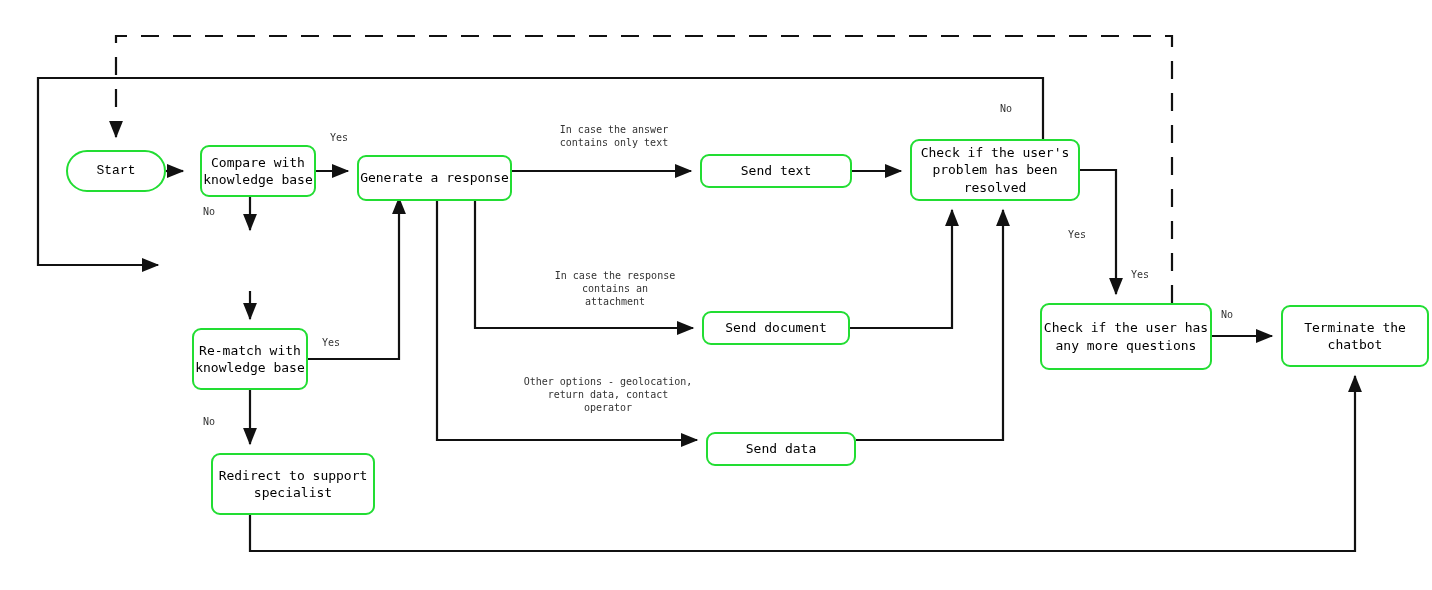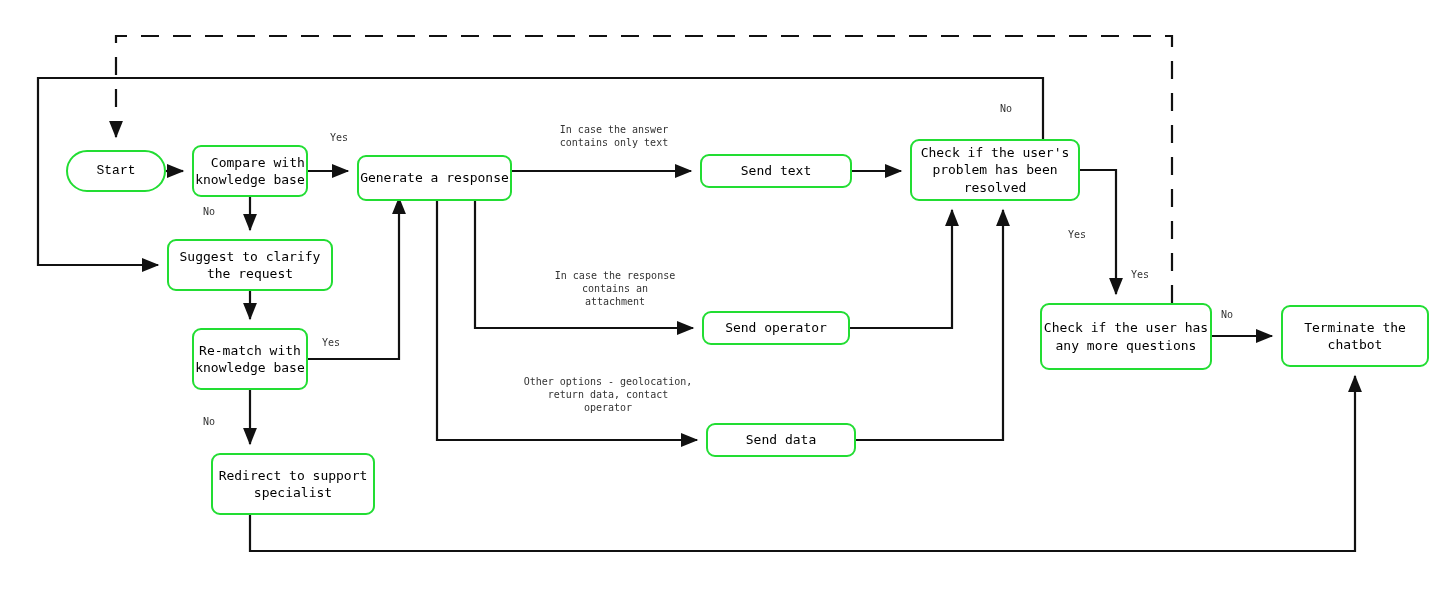--- a/index.html
+++ b/index.html
@@ -101,53 +101,49 @@
 
       <path d="M 250,515 L 250,551 L 1355,551 L 1355,376" marker-end="url(#arrow)"></path>
 
     </g>
   </svg>
 
   <div class="node terminal" style="left:66px; top:150px; width:100px; height:42px;font-family:Liberation Mono, monospace;">
     <span>Start</span>
   </div>
 
-  <div class="node" style="left:192px; top:145px; width:116px; height:52px;text-align:right;">
+  <div class="node" style="left:200px; top:145px; width:116px; height:52px;">
     <span>Compare with
 knowledge base</span>
   </div>
 
-  <div class="node" style="left:167px; top:239px; width:166px; height:52px;">
-    <span>Suggest to clarify
-the request</span>
-  </div>
 
   <div class="node" style="left:192px; top:328px; width:116px; height:62px;">
     <span>Re-match with
 knowledge base</span>
   </div>
 
   <div class="node" style="left:167px; top:453px; width:164px; height:62px;margin-left:44px;">
     <span>Redirect to support
 specialist</span>
   </div>
 
   <div class="node" style="left:357px; top:155px; width:155px; height:46px;">
     <span>Generate a response</span>
   </div>
 
   <div class="node" style="left:700px; top:154px; width:152px; height:34px;">
     <span>Send text</span>
   </div>
 
   <div class="node" style="left:702px; top:311px; width:148px; height:34px;">
-    <span>Send operator</span>
+    <span>Send document</span>
   </div>
 
-  <div class="node" style="left:706px; top:423px; width:150px; height:34px;">
+  <div class="node" style="left:706px; top:432px; width:150px; height:34px;">
     <span>Send data</span>
   </div>
 
   <div class="node" style="left:910px; top:139px; width:170px; height:62px;">
     <span>Check if the user's
 problem has been
 resolved</span>
   </div>
 
   <div class="node" style="left:1040px; top:303px; width:172px; height:67px;">

